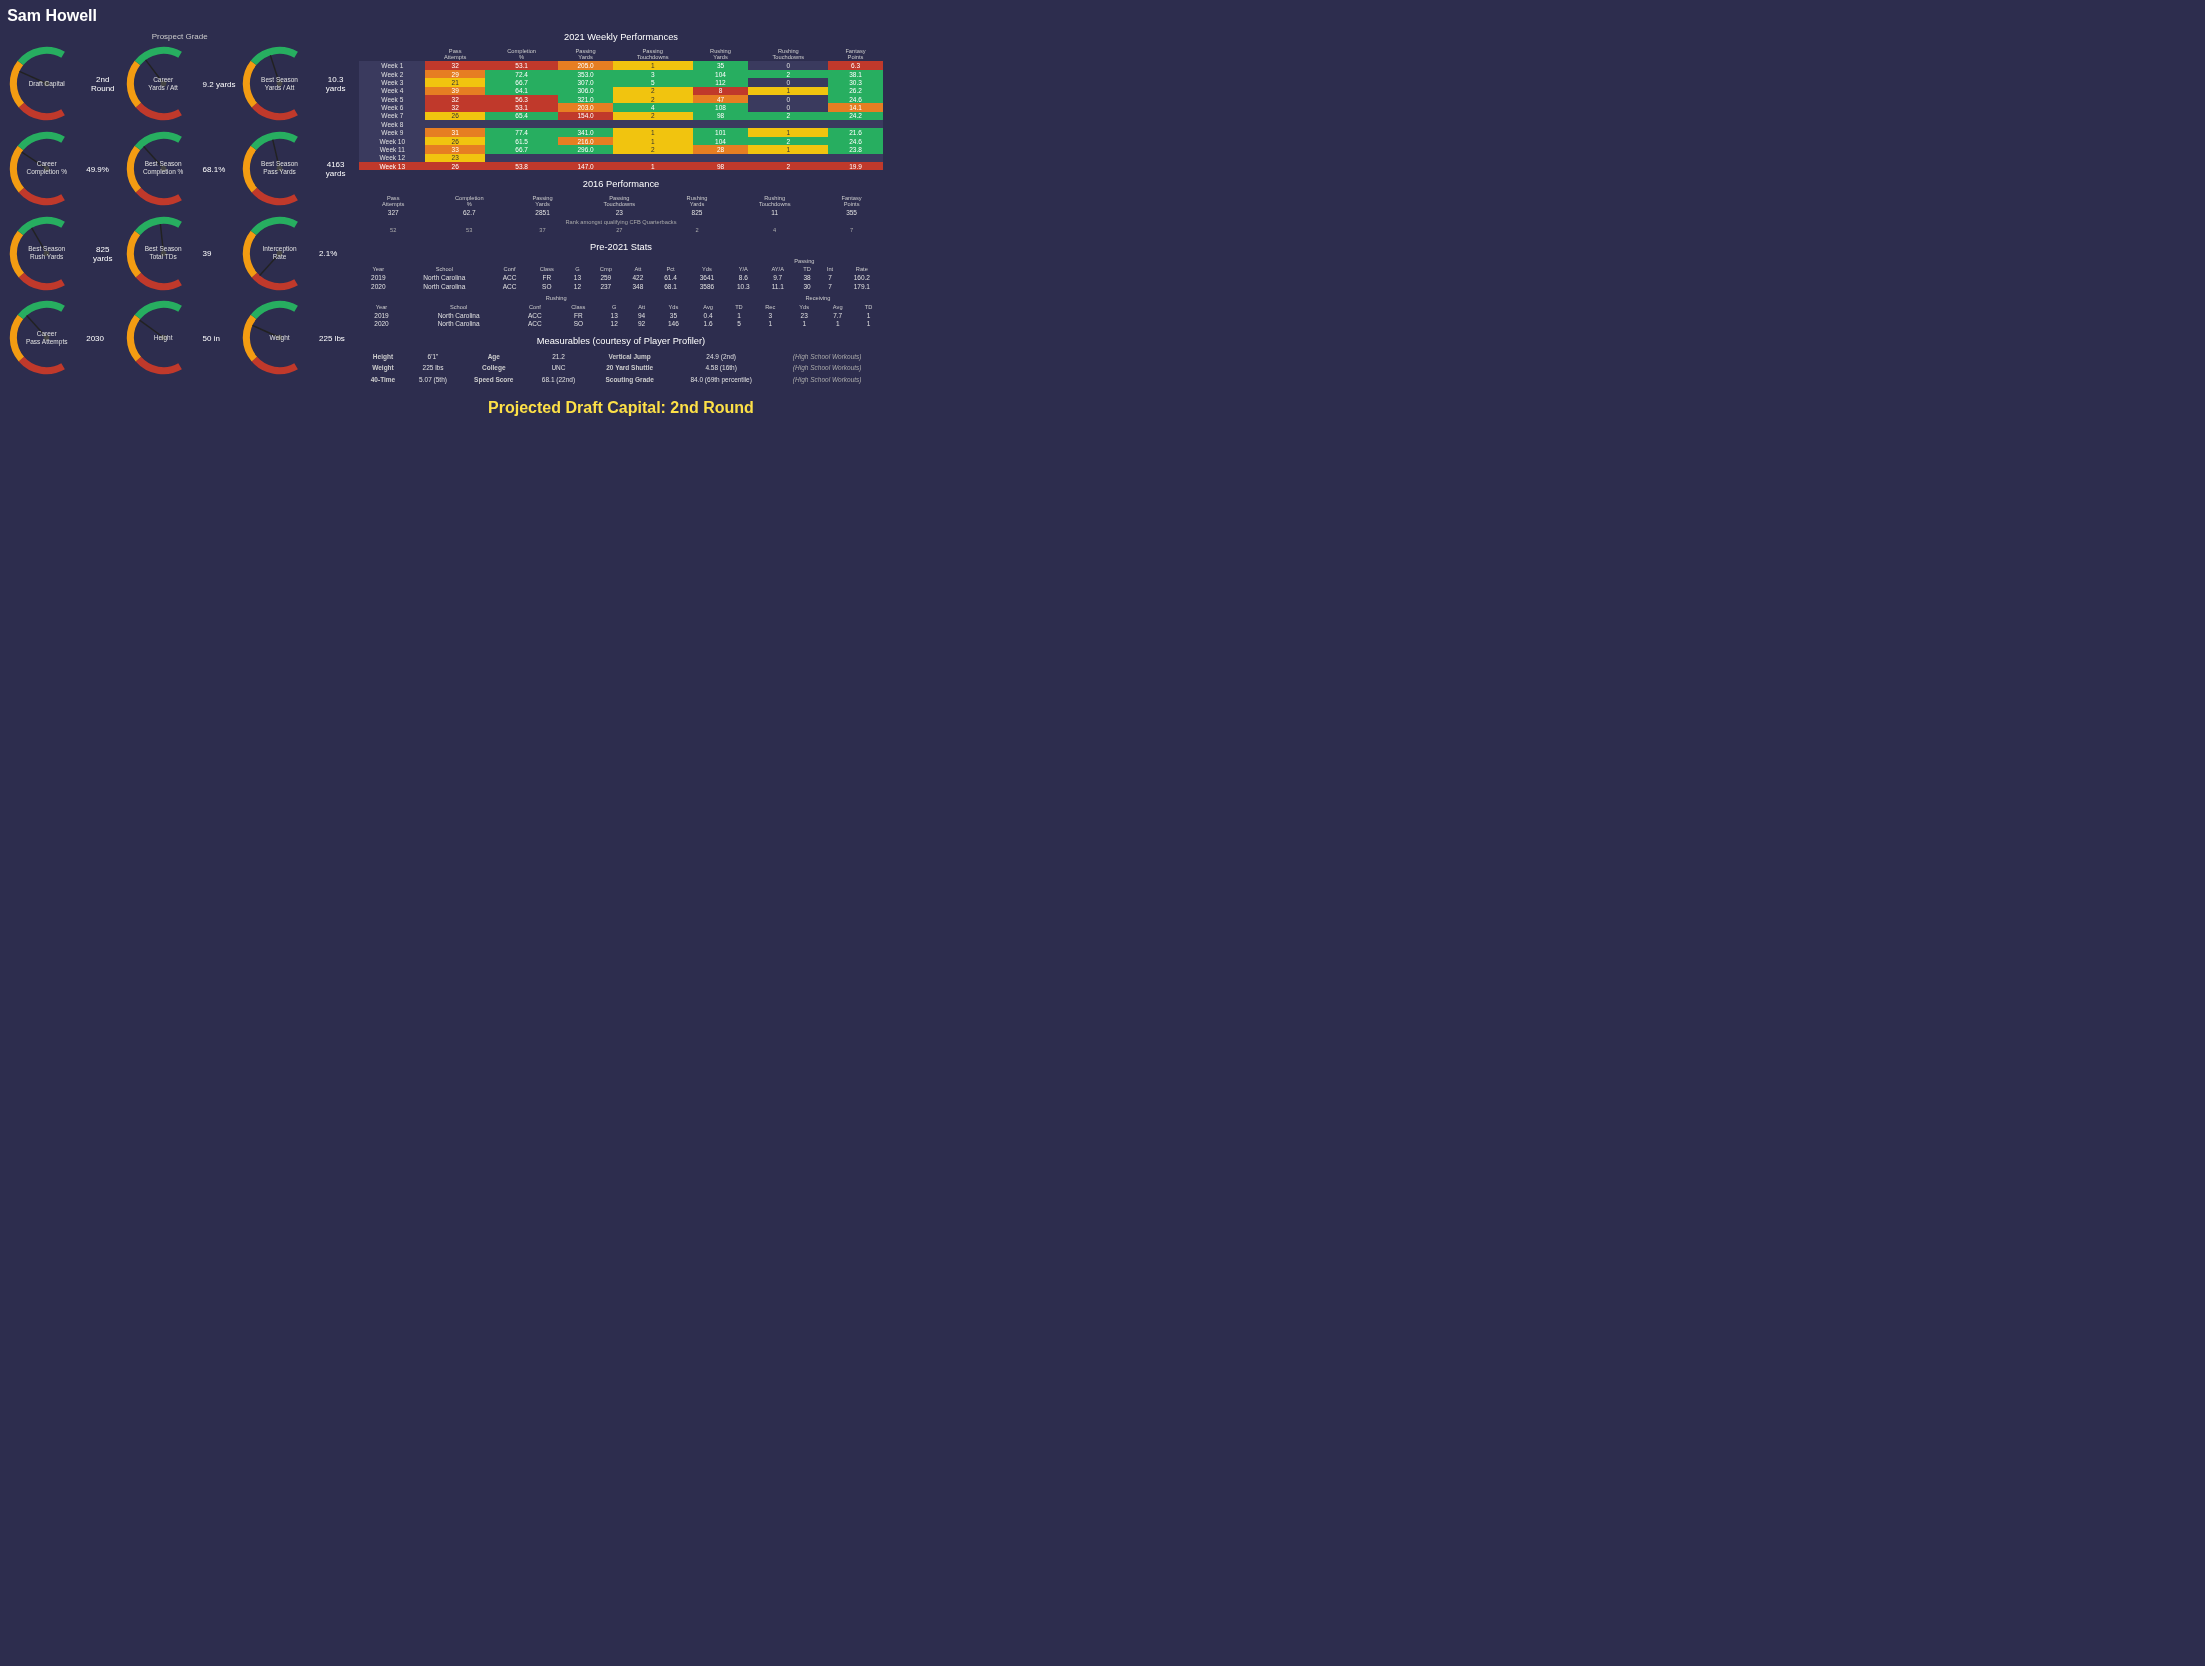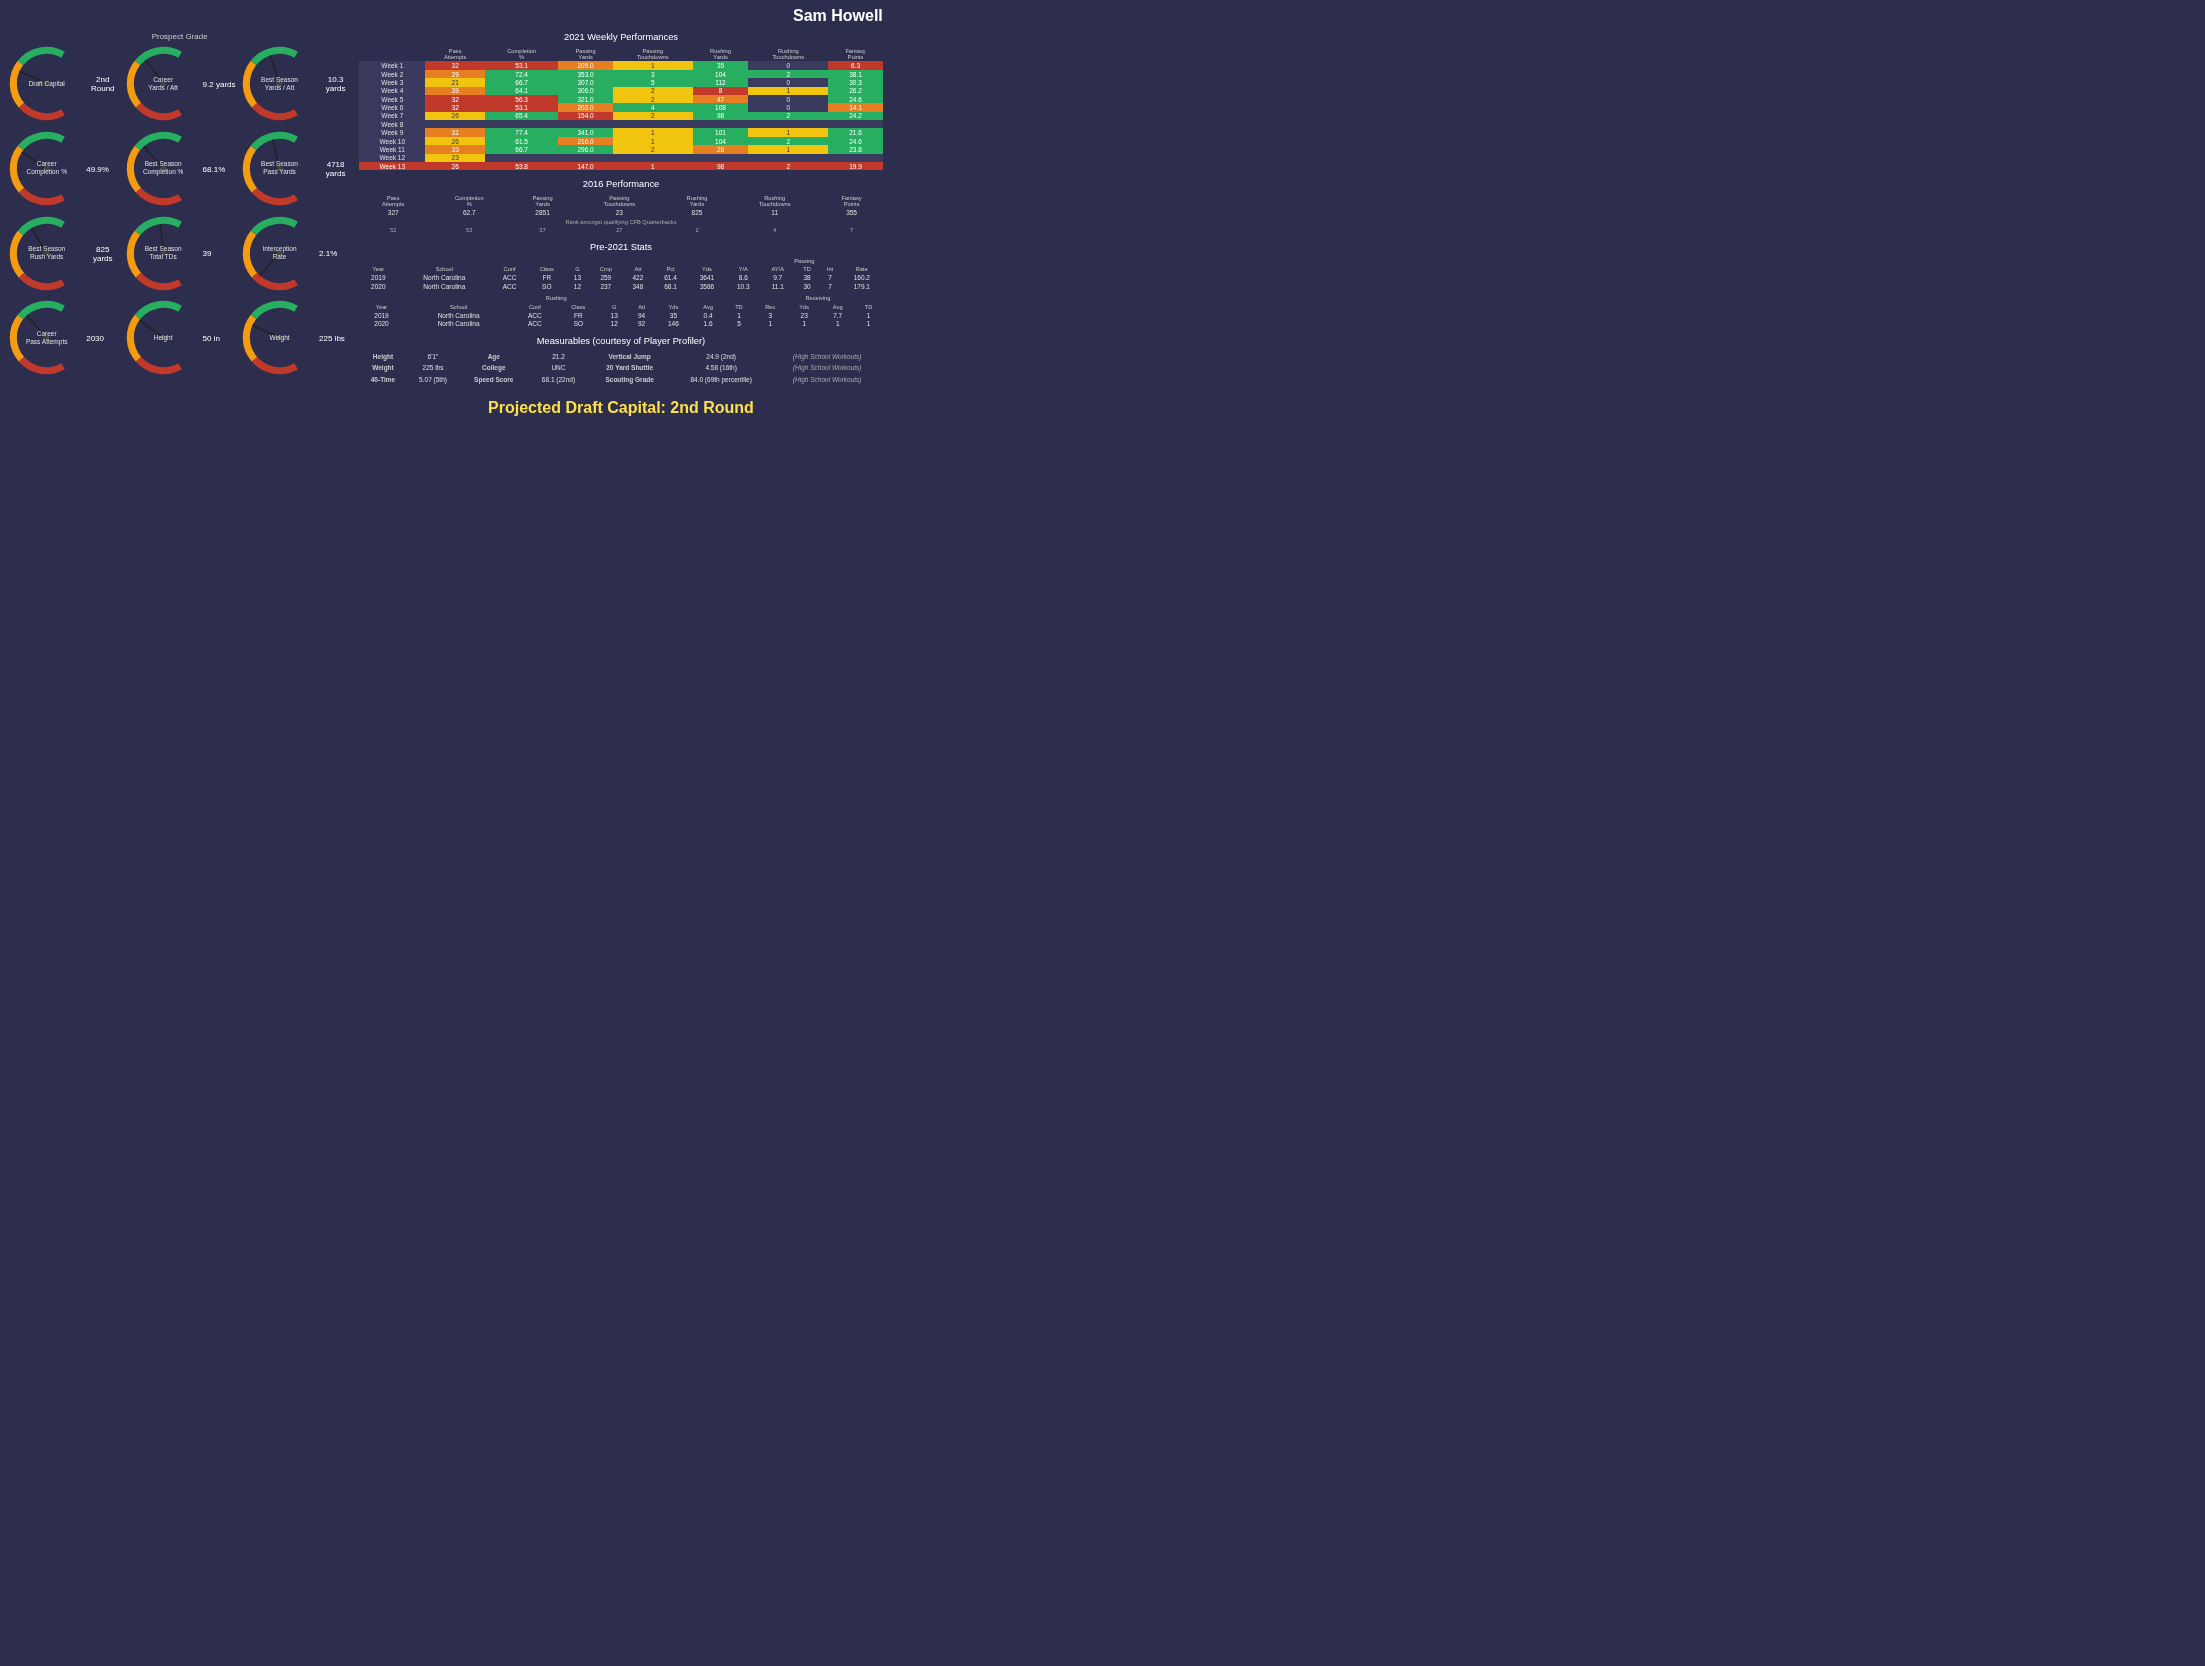--- a/index.html
+++ b/index.html
@@ -5,21 +5,21 @@
     * { box-sizing: border-box; margin: 0; padding: 0; }
     body {
       background-color: #2d2d4e;
       color: #e0e0e0;
       font-family: Arial, sans-serif;
       width: 890px;
       min-height: 675px;
       padding: 7.2px;
     }
     h1.page-title {
-      text-align: right;
+      text-align: left;
       font-size: 16px;
       color: #ffffff;
       margin-bottom: 7.2px;
     }
     .main-layout {
       display: flex;
       gap: 7px;
     }
     .left-panel {
       width: 345px;
@@ -183,21 +183,21 @@
           <div class="gauge-value">68.1%</div>
         </div>
         <div class="gauge-cell">
           <div class="gauge-wrapper"><svg viewBox="0 0 110 110" width="79" height="79">
     <path d="M 78.1 95.01037365484106 A 46.199999999999996 46.199999999999996 0 0 1 20.026828428888862 85.18803190434288" fill="none" stroke="#c0392b" stroke-width="9.9" stroke-linecap="butt"></path>
     <path d="M 20.026828428888862 85.18803190434288 A 46.199999999999996 46.199999999999996 0 0 1 18.793362271546187 26.302972551142084" fill="none" stroke="#f39c12" stroke-width="9.9" stroke-linecap="butt"></path>
     <path d="M 18.793362271546187 26.302972551142084 A 46.199999999999996 46.199999999999996 0 0 1 78.1 14.989626345158939" fill="none" stroke="#27ae60" stroke-width="9.9" stroke-linecap="butt"></path>
     <line x1="55" y1="55" x2="45.58052660793541" y2="14.839870256482158" stroke="#222" stroke-width="2"></line>
     <circle cx="55" cy="55" r="4" fill="#444"></circle>
   </svg><div class="gauge-label">Best Season<br>Pass Yards</div></div>
-          <div class="gauge-value">4718 yards</div>
+          <div class="gauge-value">4163 yards</div>
         </div>
       </div>
 
     <div class="gauge-grid" id="gauge-row3">
         <div class="gauge-cell">
           <div class="gauge-wrapper"><svg viewBox="0 0 110 110" width="79" height="79">
     <path d="M 78.1 95.01037365484106 A 46.199999999999996 46.199999999999996 0 0 1 20.026828428888862 85.18803190434288" fill="none" stroke="#c0392b" stroke-width="9.9" stroke-linecap="butt"></path>
     <path d="M 20.026828428888862 85.18803190434288 A 46.199999999999996 46.199999999999996 0 0 1 18.793362271546187 26.302972551142084" fill="none" stroke="#f39c12" stroke-width="9.9" stroke-linecap="butt"></path>
     <path d="M 18.793362271546187 26.302972551142084 A 46.199999999999996 46.199999999999996 0 0 1 78.1 14.989626345158939" fill="none" stroke="#27ae60" stroke-width="9.9" stroke-linecap="butt"></path>
     <line x1="55" y1="55" x2="34.374999999999986" y2="19.276452093891926" stroke="#222" stroke-width="2"></line>

